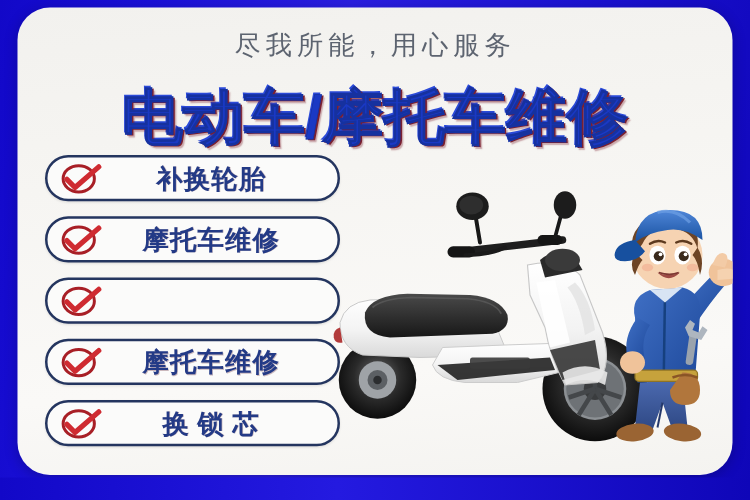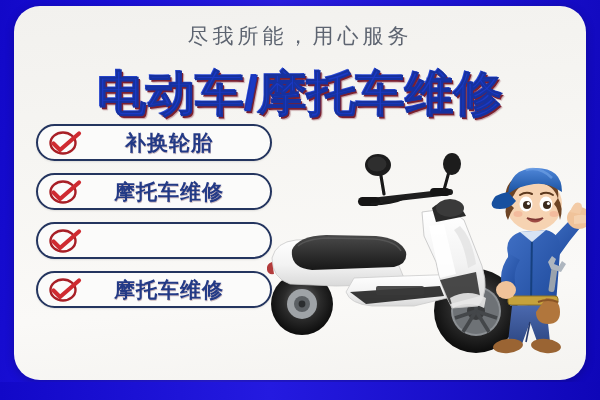--- a/index.html
+++ b/index.html
@@ -157,20 +157,29 @@
       <div class="pill">
         <span class="chk">
           <svg viewBox="0 0 34 26">
             <ellipse cx="15" cy="13" rx="12.5" ry="10.5" fill="none" stroke="#a81f26" stroke-width="2.4"></ellipse>
             <path d="M5.5 13.5 L12 20 L31 3.5" fill="none" stroke="#cf2b31" stroke-width="4.2" stroke-linecap="round" stroke-linejoin="round"></path>
           </svg>
         </span>
         <span class="ptext">摩托车维修</span>
       </div>
 
+      <div class="pill wide">
+        <span class="chk">
+          <svg viewBox="0 0 34 26">
+            <ellipse cx="15" cy="13" rx="12.5" ry="10.5" fill="none" stroke="#a81f26" stroke-width="2.4"></ellipse>
+            <path d="M5.5 13.5 L12 20 L31 3.5" fill="none" stroke="#cf2b31" stroke-width="4.2" stroke-linecap="round" stroke-linejoin="round"></path>
+          </svg>
+        </span>
+        <span class="ptext">换锁芯</span>
+      </div>
 
     </div>
 
     <div id="art">
       <svg viewBox="0 0 340 240">
         <defs>
           <linearGradient id="bodyG" x1="0" y1="0" x2="0" y2="1">
             <stop offset="0%" stop-color="#ffffff"></stop>
             <stop offset="55%" stop-color="#f3f3f3"></stop>
             <stop offset="100%" stop-color="#d9d9d9"></stop>

